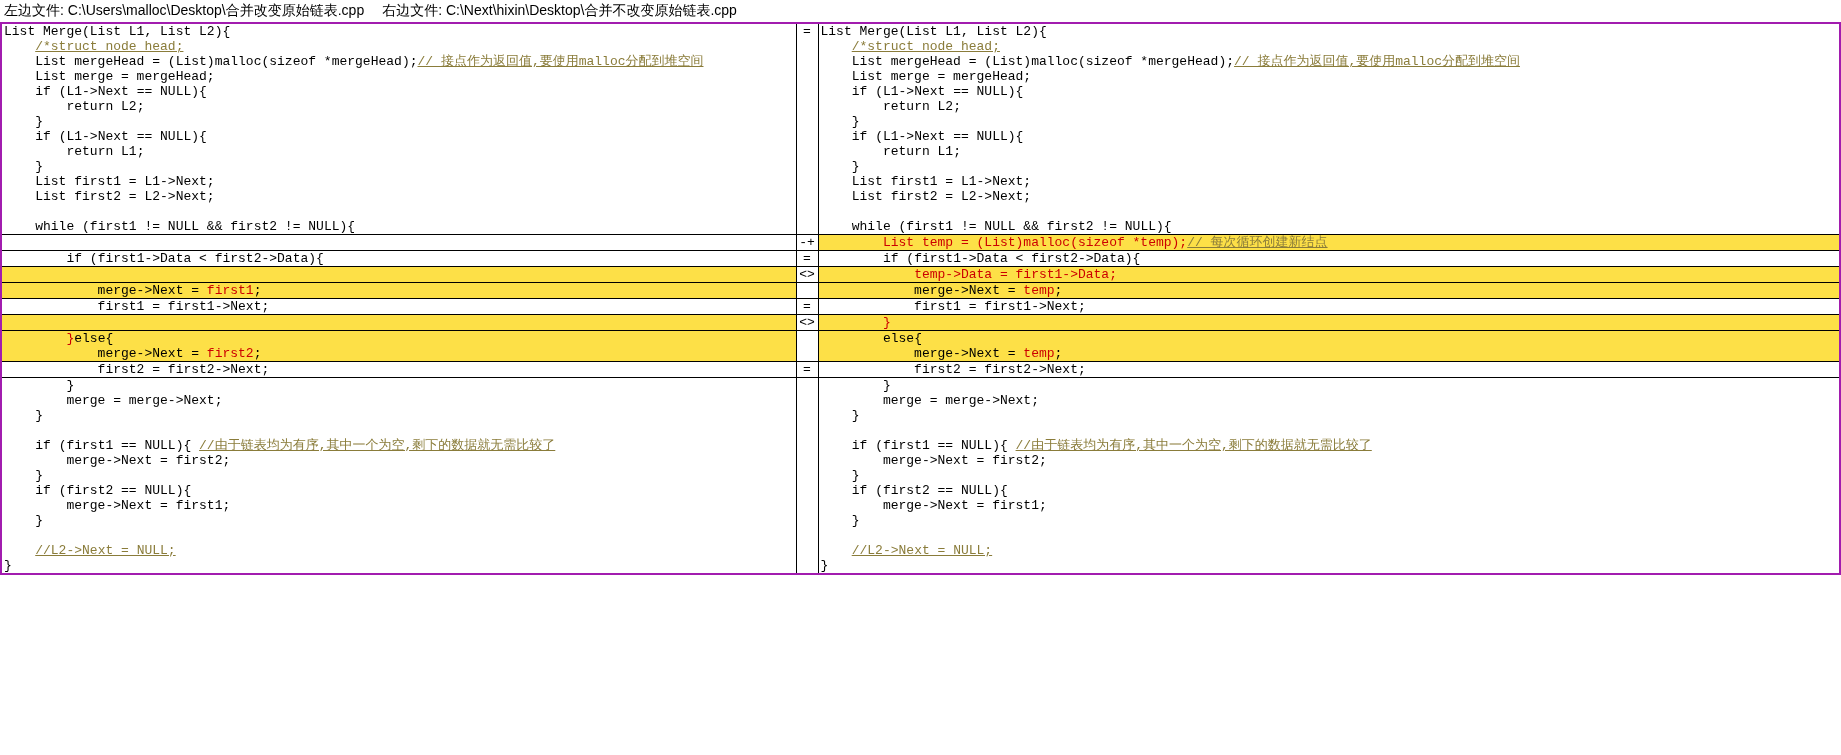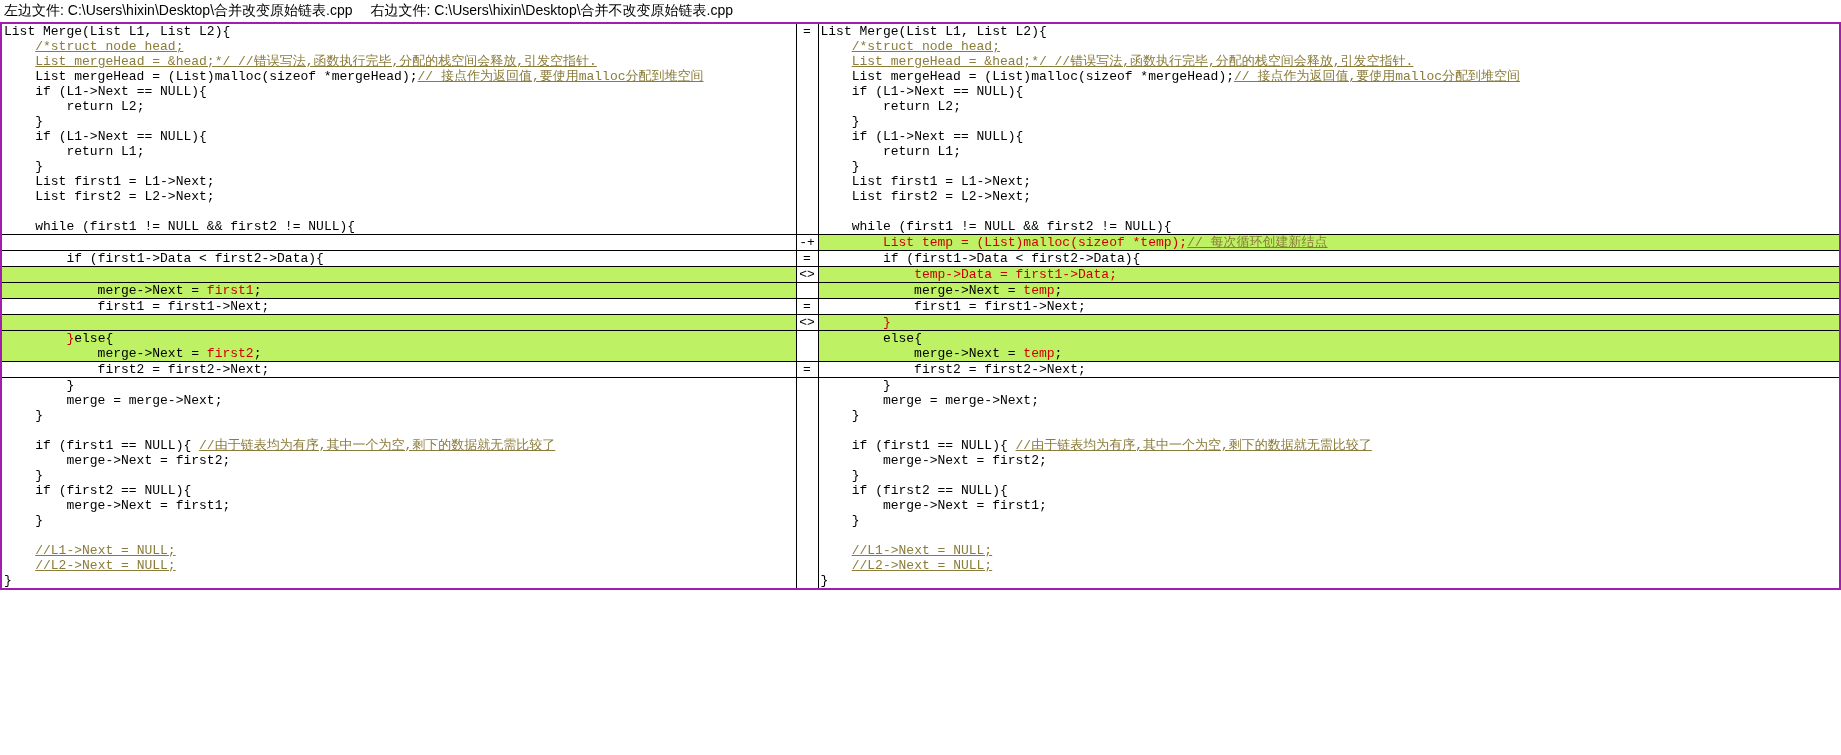--- a/index.html
+++ b/index.html
@@ -10,21 +10,21 @@
     color: #000;
     width: 1841px;
   }
   .header {
     display: flex;
     padding: 2px 4px;
     font-family: "Microsoft YaHei", sans-serif;
     font-size: 14px;
   }
   .header .hspan { margin-right: 18px; }
-  .diffline { background: #bef264; }
+  .diffline { background: #fde047; }
   .red { color: #cc0000; }
   .kw { font-weight: normal; color: #000; }
   .cmt { color: #8a7c3a; text-decoration: underline; } 
   table.grid {
     border-collapse: collapse;
     width: 100%;
     table-layout: fixed;
   }
   table.grid td {
     vertical-align: top;
@@ -44,50 +44,50 @@
     border-right: 1px solid #000;
     text-align: center;
   }
   tr.sep td.lp, tr.sep td.rp { border-top:1px solid #000; border-bottom:1px solid #000; }
   tr.sep td.gut { border-top:1px solid #000; border-bottom:1px solid #000; }
 </style>
 </head>
 <body>
 
 <div class="header">
-  <span class="hspan">左边文件: C:\Users\hixin\Desktop\合并改变原始链表.cpp</span>
-  <span class="hspan">右边文件: C:\Users\hixin\Desktop\合并不改变原始链表.cpp</span>
+  <span class="hspan">左边文件: C:\Users\malloc\Desktop\合并改变原始链表.cpp</span>
+  <span class="hspan">右边文件: C:\Next\hixin\Desktop\合并不改变原始链表.cpp</span>
 </div>
 
 <table class="grid" style="border:2px solid #a21caf;">
   <colgroup>
     <col class="cl">
       <col class="cg">
       <col class="cr">
   </colgroup>
   <tbody id="diff-body">
       <tr>
         <td class="lp"><span>List Merge(List L1, List L2){</span></td>
         <td class="gut">=</td>
         <td class="rp"><span>List Merge(List L1, List L2){</span></td>
       </tr>
       <tr>
         <td class="lp"><span>    </span><span class="cmt">/*struct node head;</span></td>
         <td class="gut"></td>
         <td class="rp"><span>    </span><span class="cmt">/*struct node head;</span></td>
       </tr>
       <tr>
-        <td class="lp"><span>    </span><span class="cmt">List mergeHead = &amp;head;*/ //错误写法,函数执行完毕,分配的栈空间会释放,引发空指针.</span></td>
-        <td class="gut"></td>
-        <td class="rp"><span>    </span><span class="cmt">List mergeHead = &amp;head;*/ //错误写法,函数执行完毕,分配的栈空间会释放,引发空指针.</span></td>
-      </tr>
-      <tr>
         <td class="lp"><span>    List mergeHead = (List)malloc(</span><span class="kw">sizeof</span><span> *mergeHead);</span><span class="cmt">// 接点作为返回值,要使用malloc分配到堆空间</span></td>
         <td class="gut"></td>
         <td class="rp"><span>    List mergeHead = (List)malloc(</span><span class="kw">sizeof</span><span> *mergeHead);</span><span class="cmt">// 接点作为返回值,要使用malloc分配到堆空间</span></td>
+      </tr>
+      <tr>
+        <td class="lp"><span>    List merge = mergeHead;</span></td>
+        <td class="gut"></td>
+        <td class="rp"><span>    List merge = mergeHead;</span></td>
       </tr>
       <tr>
         <td class="lp"><span>    </span><span class="kw">if</span><span> (L1-&gt;Next == NULL){</span></td>
         <td class="gut"></td>
         <td class="rp"><span>    </span><span class="kw">if</span><span> (L1-&gt;Next == NULL){</span></td>
       </tr>
       <tr>
         <td class="lp"><span>        </span><span class="kw">return</span><span> L2;</span></td>
         <td class="gut"></td>
         <td class="rp"><span>        </span><span class="kw">return</span><span> L2;</span></td>
@@ -224,25 +224,20 @@
       </tr>
       <tr>
         <td class="lp"><span>    }</span></td>
         <td class="gut"></td>
         <td class="rp"><span>    }</span></td>
       </tr>
       <tr>
         <td class="lp"><span></span></td>
         <td class="gut"></td>
         <td class="rp"><span></span></td>
-      </tr>
-      <tr>
-        <td class="lp"><span>    </span><span class="cmt">//L1-&gt;Next = NULL;</span></td>
-        <td class="gut"></td>
-        <td class="rp"><span>    </span><span class="cmt">//L1-&gt;Next = NULL;</span></td>
       </tr>
       <tr>
         <td class="lp"><span>    </span><span class="cmt">//L2-&gt;Next = NULL;</span></td>
         <td class="gut"></td>
         <td class="rp"><span>    </span><span class="cmt">//L2-&gt;Next = NULL;</span></td>
       </tr>
       <tr>
         <td class="lp"><span>}</span></td>
         <td class="gut"></td>
         <td class="rp"><span>}</span></td>

